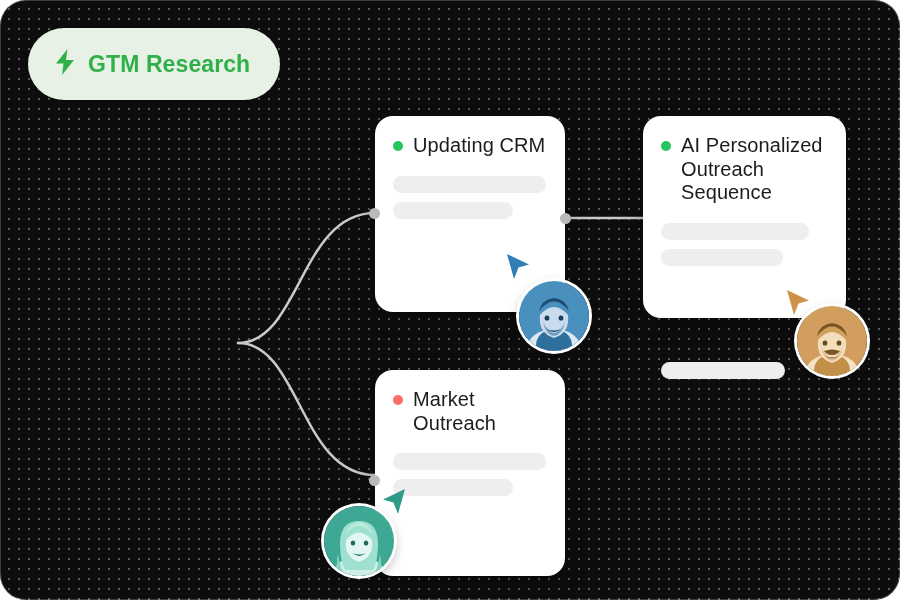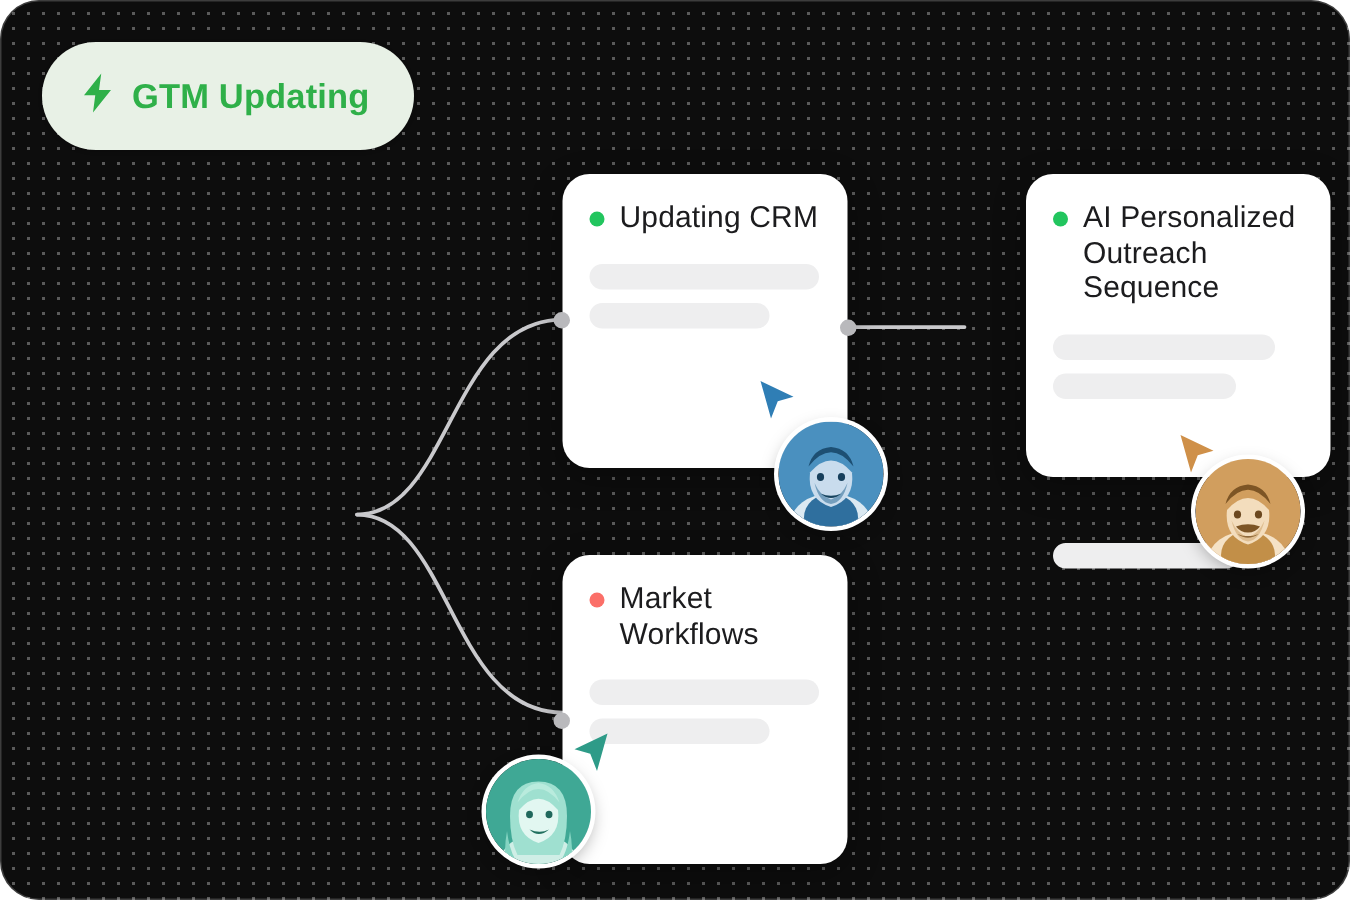--- a/index.html
+++ b/index.html
@@ -93,21 +93,21 @@
     height: 17px;
     border-radius: 9px;
     background: #eeeeef;
     margin-bottom: 9px;
   }
   .bar.spaced { margin-top: 96px; }
 
   
   #node-trigger  { left: 42px;  top: 238px; width: 194px; height: 205px; }
   #node-crm      { left: 375px; top: 116px; width: 190px; height: 196px; }
-  #node-ai       { left: 643px; top: 116px; width: 203px; height: 202px; margin-left: 41px; }
+  #node-ai       { left: 643px; top: 116px; width: 203px; height: 202px; }
   #node-market   { left: 375px; top: 370px; width: 190px; height: 206px; }
 
   
   .handle {
     position: absolute;
     width: 11px;
     height: 11px;
     border-radius: 50%;
     background: #b9b9bc;
   }
@@ -137,21 +137,21 @@
     <path d="M 238 343 C 300 343, 300 475, 375 475" fill="none" stroke="#c9c9cc" stroke-width="2.5" stroke-linecap="round"></path>
     <path d="M 566 218 L 643 218" fill="none" stroke="#c9c9cc" stroke-width="2.5" stroke-linecap="round"></path>
   </svg>
 
   <div id="badge">
     <span class="bolt">
       <svg width="22" height="28" viewBox="0 0 22 28" xmlns="http://www.w3.org/2000/svg">
         <path d="M13.5 1 L2 15.5 H9.5 L8 27 L20 12 H12 Z" fill="#2fb049"></path>
       </svg>
     </span>
-    <span class="badge-text">GTM Updating</span>
+    <span class="badge-text">GTM Research</span>
   </div>
 
 
   <div class="node" id="node-crm">
     <div class="node-head">
       <span class="node-dot" style="background:#22c55e"></span>
       <span class="node-title">Updating CRM</span>
     </div>
     <div class="bar" style="width:153px"></div>
     <div class="bar" style="width:120px"></div>
@@ -165,21 +165,21 @@
       <span class="node-title">AI Personalized Outreach Sequence</span>
     </div>
     <div class="bar" style="width:148px"></div>
     <div class="bar" style="width:122px"></div>
     <div class="bar spaced" style="width:124px"></div>
   </div>
 
   <div class="node" id="node-market">
     <div class="node-head">
       <span class="node-dot" style="background:#fb6f68"></span>
-      <span class="node-title">Market Workflows</span>
+      <span class="node-title">Market Outreach</span>
     </div>
     <div class="bar" style="width:153px"></div>
     <div class="bar" style="width:120px"></div>
     <span class="handle" style="left:-6px; top:105px"></span>
   </div>
 
   <div class="cursor" style="left:505px; top:252px">
     <svg width="26" height="30" viewBox="0 0 26 30" xmlns="http://www.w3.org/2000/svg">
       <path d="M2 2 L24 12.5 L13.5 15.5 L9 27 Z" fill="#2f7eb5"></path>
     </svg>

